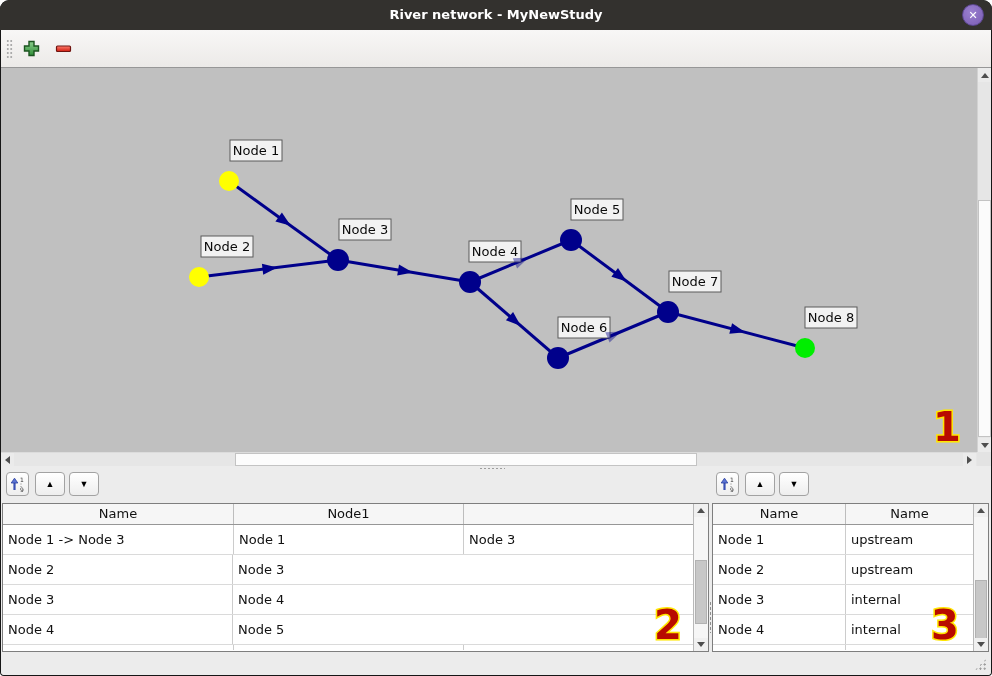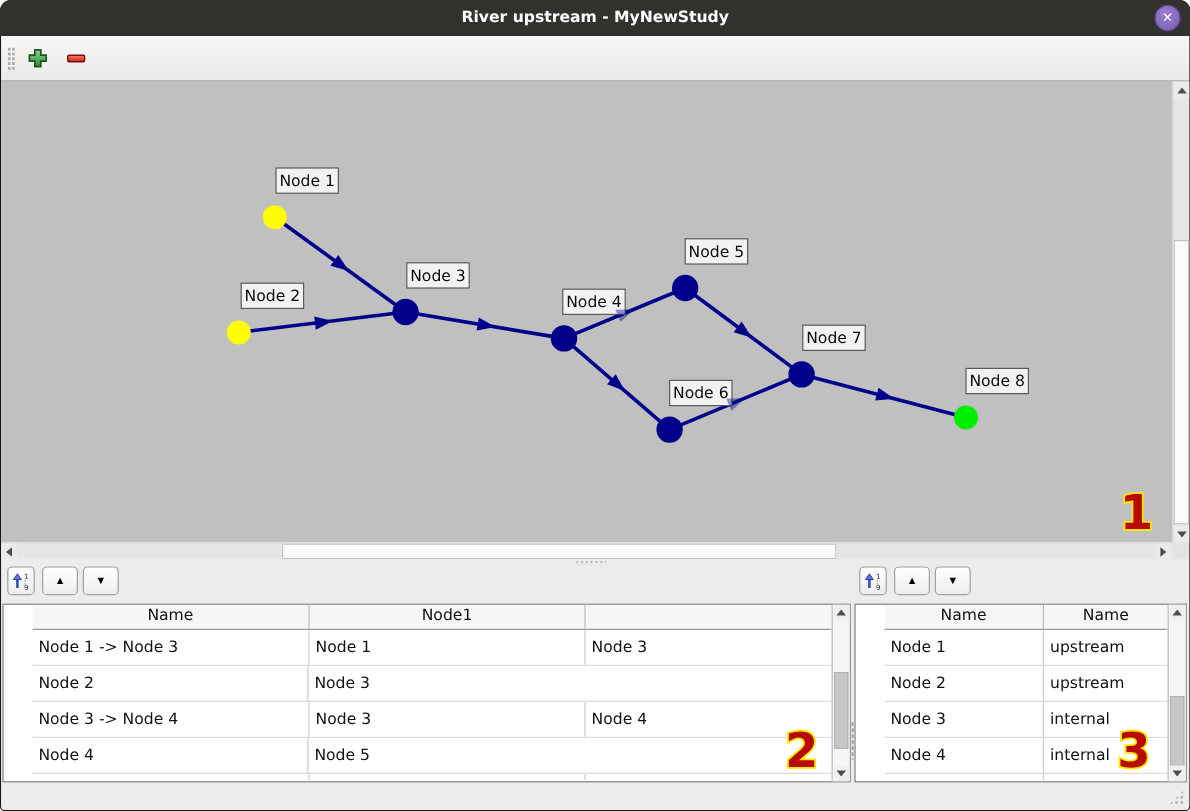--- a/index.html
+++ b/index.html
@@ -43,21 +43,21 @@
   .bottom{position:absolute;left:1px;top:466px;width:990px;height:188px;background:#ececec;}
   .hsash{position:absolute;left:478px;top:1px;width:26px;height:4px;
          background-image:radial-gradient(#9d9d9d 0.8px,transparent 1px);background-size:4px 3px;}
   .mbtn{position:absolute;top:6px;height:24px;border:1px solid #a2a2a2;border-radius:4px;
         background:linear-gradient(#ffffff,#eeeeee);padding:0;display:flex;align-items:center;justify-content:center;}
   .mbtn.sort{width:23px}.mbtn.up,.mbtn.dn{width:30px}
   .mbtn .glyph{font-size:9px;line-height:1;color:#000;}
   .grid{position:absolute;top:37px;height:149px;background:#ffffff;border:1px solid #7e7e7e;display:flex;}
   #grid-left{left:1px;width:707px;}
   #grid-right{left:711px;width:277px;}
-  .gtable{flex:1;display:flex;flex-direction:column;overflow:hidden;margin-left:24px;}
+  .gtable{flex:1;display:flex;flex-direction:column;overflow:hidden;}
   .thead{display:flex;height:21px;background:#f6f6f6;border-bottom:1px solid #969696;}
   .th{font-size:13px;text-align:center;line-height:20px;border-right:1px solid #bdbdbd;color:#111;}
   .trow{display:flex;height:30px;border-bottom:1px solid #dadada;background:#fff;}
   .trow.stub{height:5px;border-bottom:none;}
   .tcell{font-size:13px;line-height:29px;padding-left:5px;border-right:1px solid #cccccc;
          white-space:nowrap;overflow:hidden;color:#111;}
   .gl .c0{width:231px}.gl .c1{width:230px}.gl .c2{flex:1;border-right:none}
   .gr .c0{width:133px}.gr .c1{flex:1;border-right:none}
   .tvscroll{width:15px;border-left:1px solid #b8b8b8;background:#f6f6f6;position:relative;}
   .tvscroll .sbtn{width:14px;height:13px;left:0;background:#f0f0f0;}
@@ -76,21 +76,21 @@
   
   .ann-svg{position:absolute;left:0;top:0;width:992px;height:676px;pointer-events:none;}
   svg text{font-family:"DejaVu Sans","Liberation Sans",sans-serif;}
 </style>
 </head>
 <body>
 
 <div class="window">
 
   <div class="titlebar">
-    <span class="title">River upstream - MyNewStudy</span>
+    <span class="title">River network - MyNewStudy</span>
     <button class="closebtn"><span>✕</span></button>
   </div>
 
   <div class="toolbar">
     <div class="tb-grip"></div>
     <button class="topbtn add">
       <svg width="19" height="19" viewBox="0 0 19 19">
         <defs>
             <linearGradient id="gp" x1="0" y1="0" x2="0" y2="1">
           <stop offset="0" stop-color="#8ccf8e"></stop>
@@ -240,21 +240,20 @@
             <div class="trow">
               <div class="tcell c0">Node 1 -&gt; Node 3</div>
               <div class="tcell c1">Node 1</div>
               <div class="tcell c2">Node 3</div>
             </div>
             <div class="trow">
               <div class="tcell c1">Node 2</div>
               <div class="tcell c2">Node 3</div>
             </div>
             <div class="trow">
-              <div class="tcell c0">Node 3 -&gt; Node 4</div>
               <div class="tcell c1">Node 3</div>
               <div class="tcell c2">Node 4</div>
             </div>
             <div class="trow">
               <div class="tcell c1">Node 4</div>
               <div class="tcell c2">Node 5</div>
             </div>
             <div class="trow stub">
               <div class="tcell c0"></div>
               <div class="tcell c1"></div>

